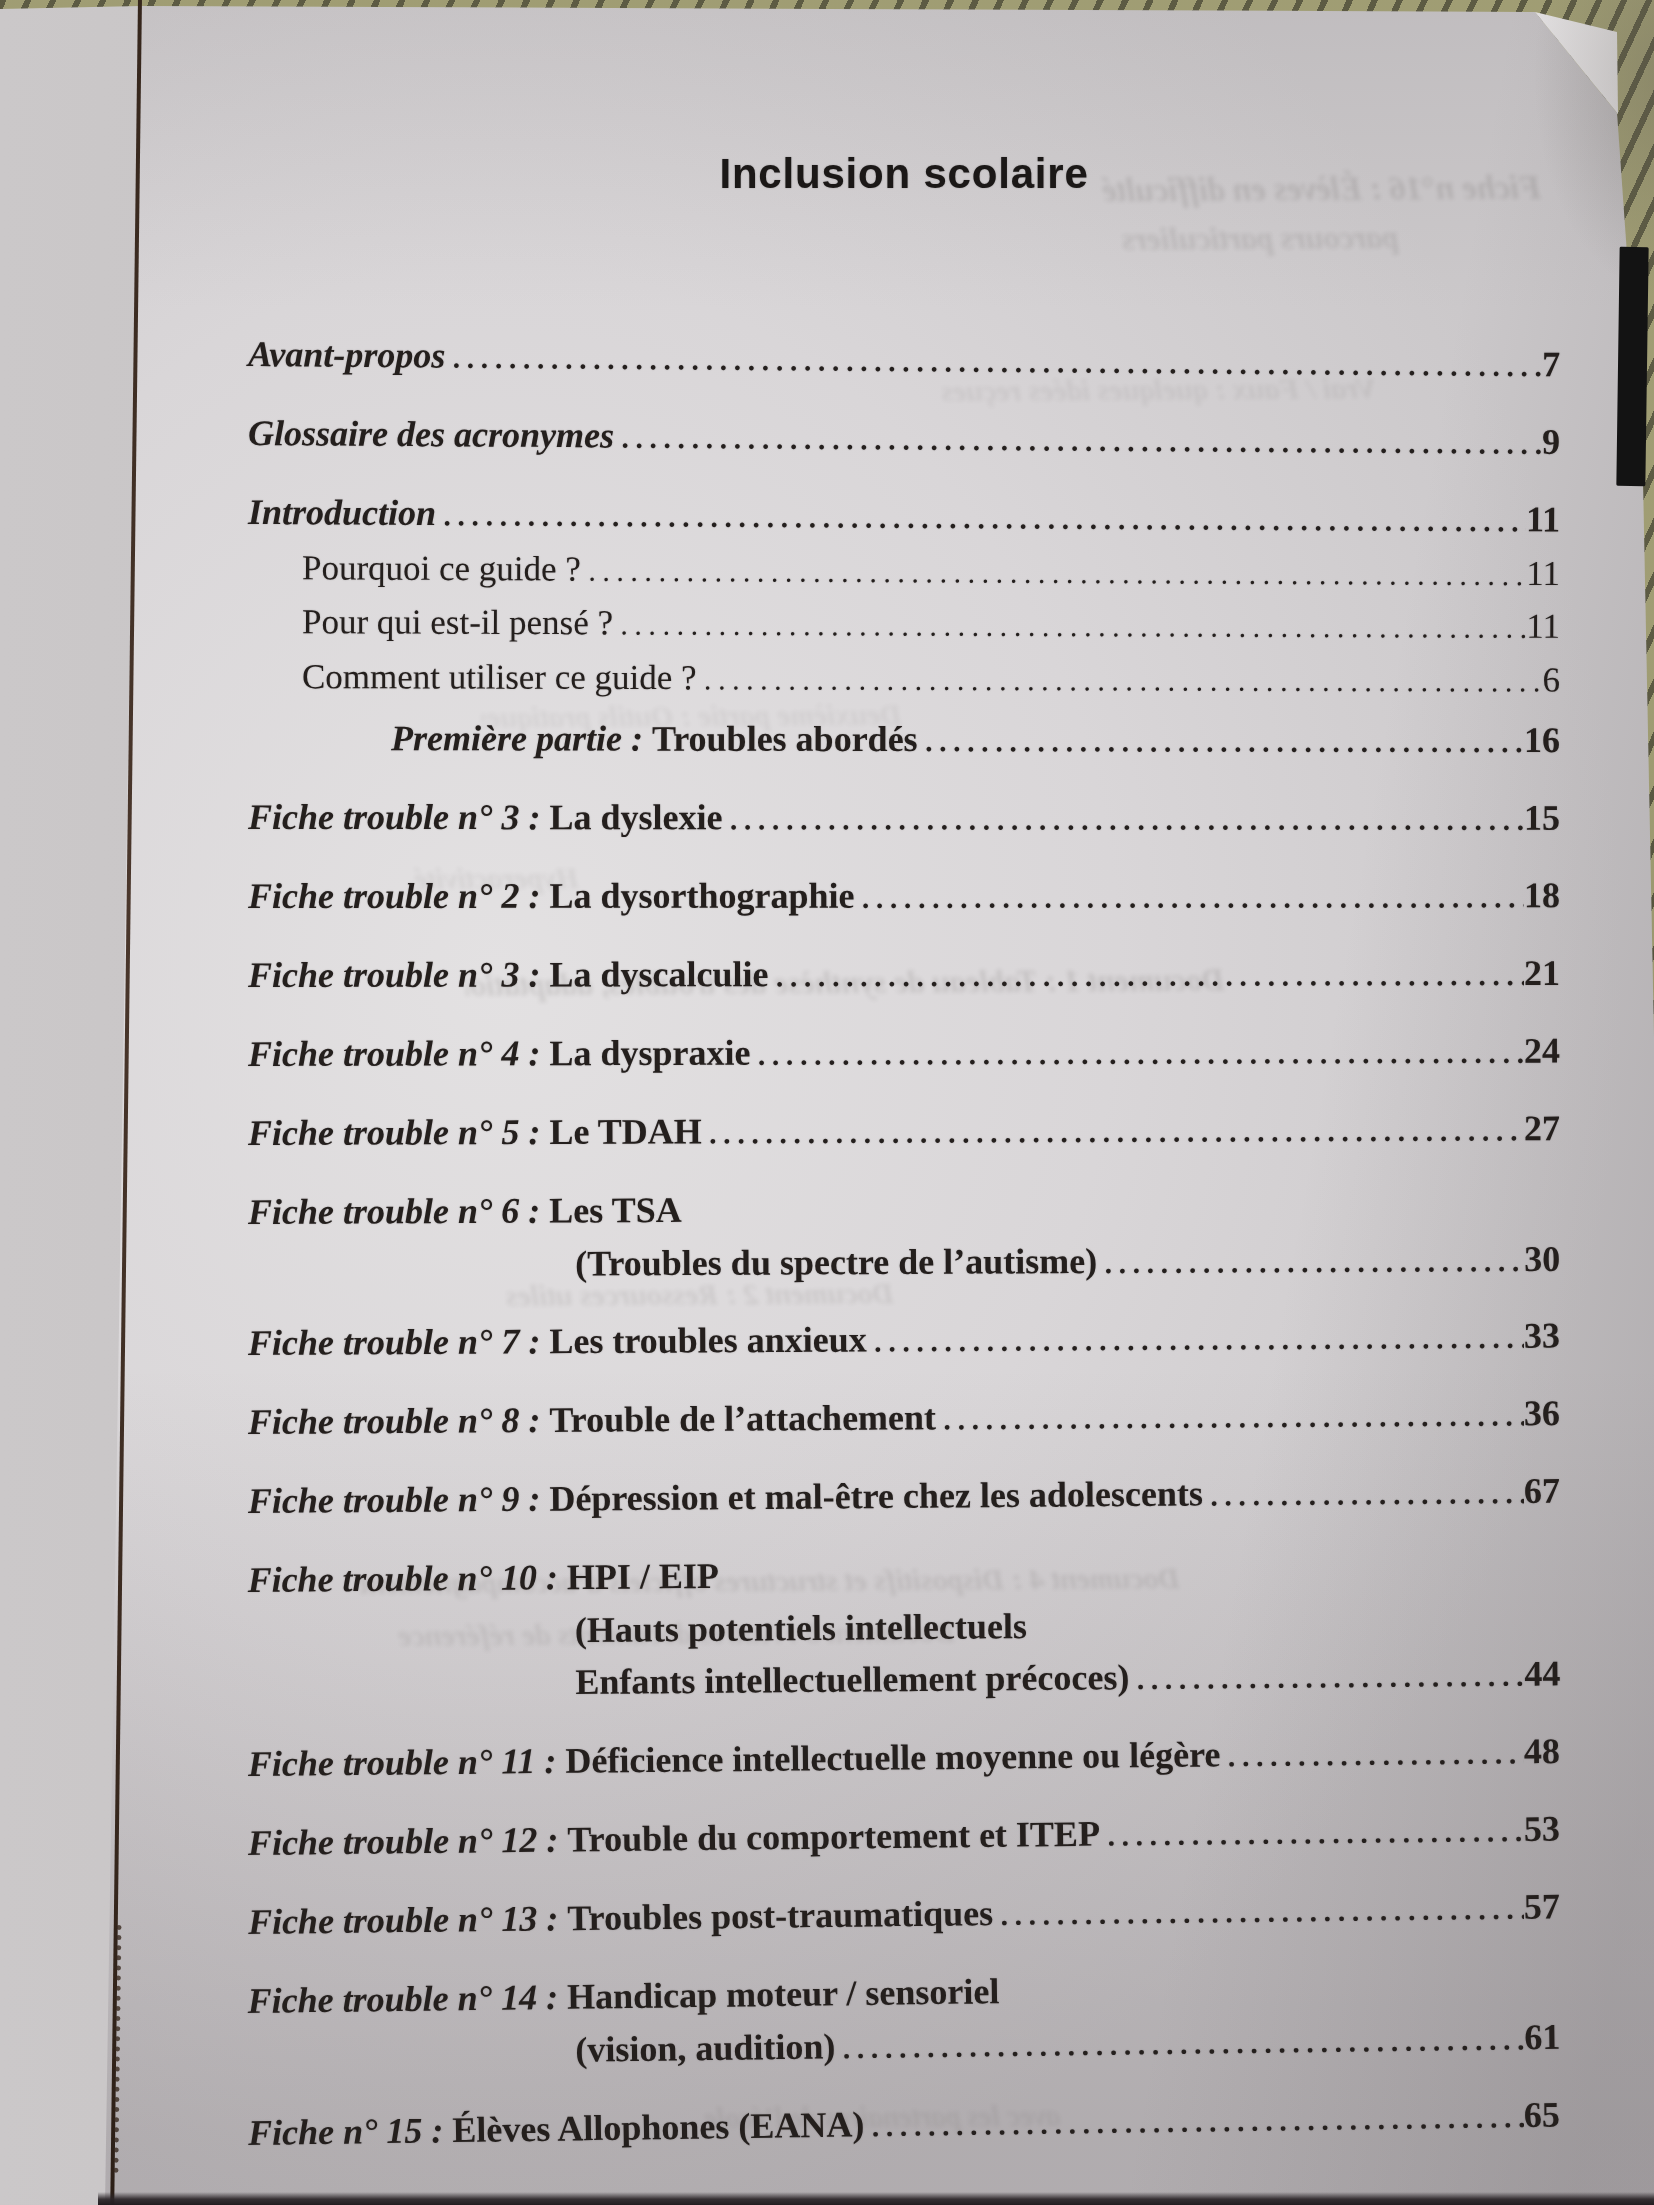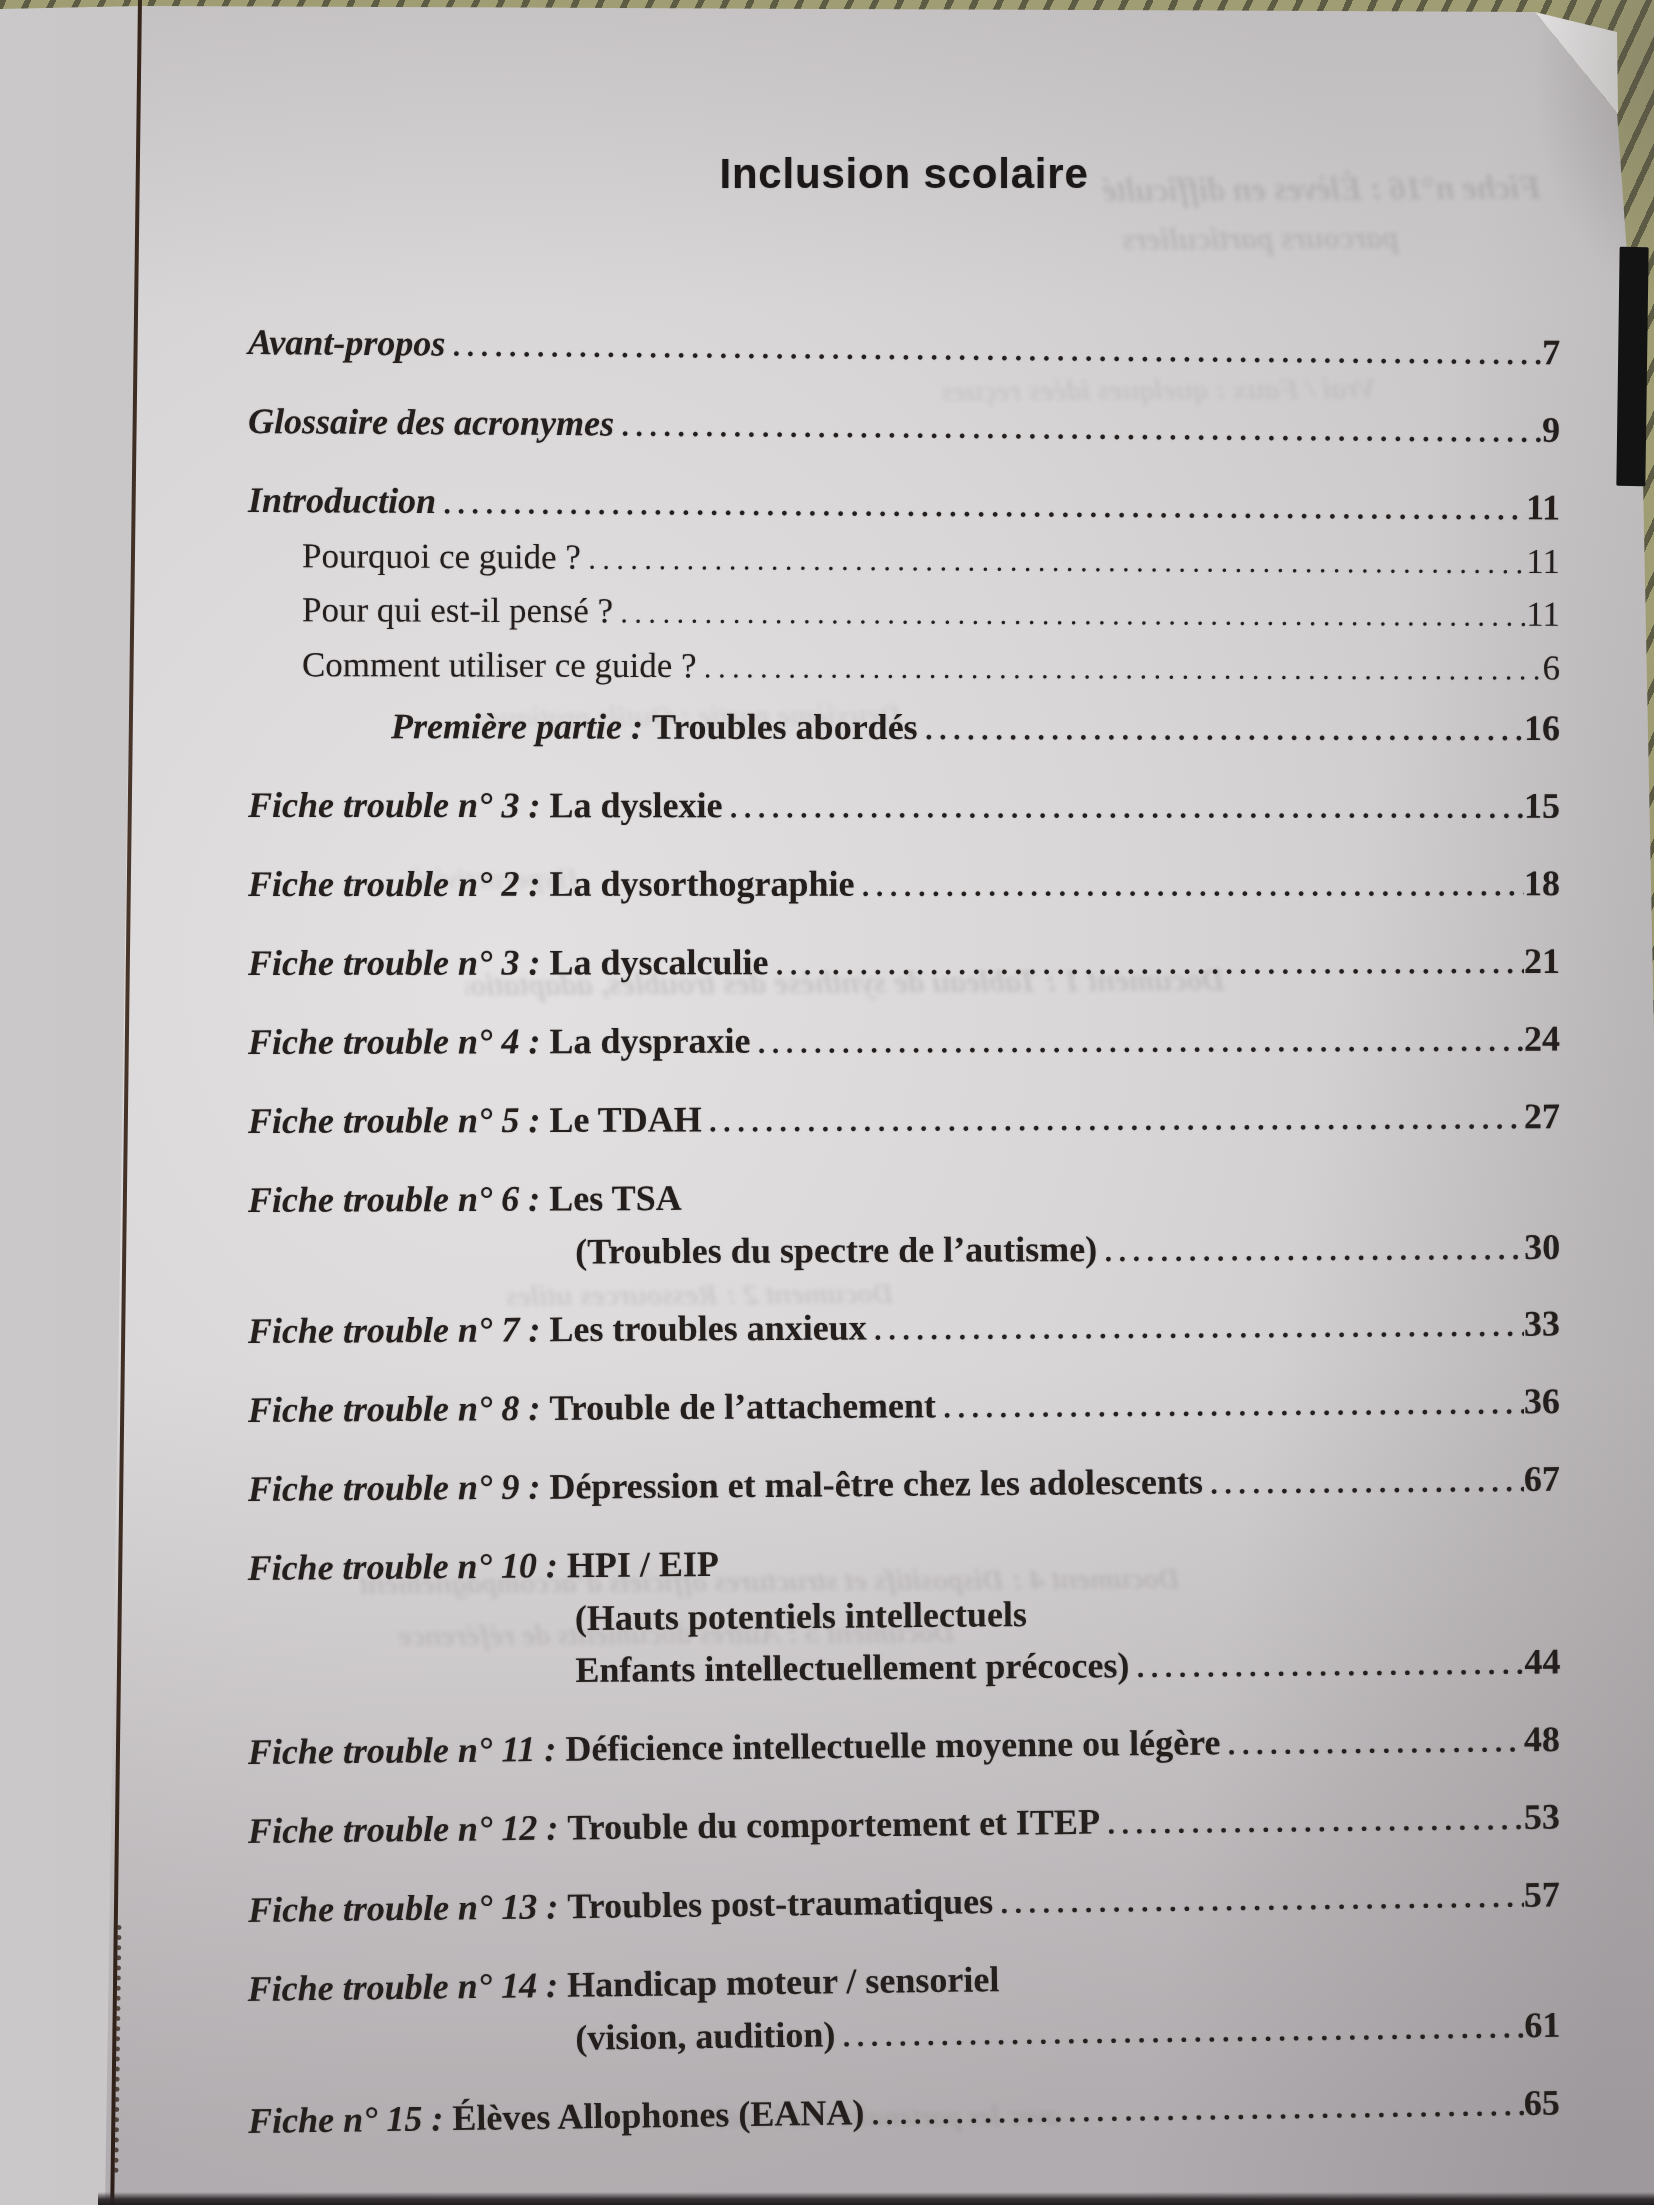--- a/index.html
+++ b/index.html
@@ -46,21 +46,21 @@
 
   
   .bottom-shadow{position:absolute;left:98px;right:0;top:2192px;height:12.8px;
     background:linear-gradient(180deg, rgba(43,37,40,0) 0%, rgba(43,37,40,.92) 55%, #221d20 100%);}
 
   
   .title{position:absolute;left:248px;width:1312px;top:150px;text-align:center;
     font-family:"Liberation Sans",sans-serif;font-weight:bold;font-size:42px;
     letter-spacing:0.8px;color:#1b1817;text-shadow:0 0 1.5px rgba(27,24,23,.35);}
 
-  .toc{position:absolute;left:248px;right:94px;top:288px;color:#241f1d;
+  .toc{position:absolute;left:248px;right:94px;top:300px;color:#241f1d;
     font-size:36px;text-shadow:0 0 1.5px rgba(36,31,29,.30);}
   .entry{margin-top:32px;transform:rotate(var(--tilt,0deg));transform-origin:left center;}
   .entry.sub{margin-top:7.5px;padding-left:54px;font-size:35px;}
   .entry.part{margin-top:15px;margin-bottom:12px;}
   .entry.part .line{padding-left:143px;}
   .line{display:flex;align-items:baseline;line-height:45px;}
   .entry .line + .line{margin-top:7.5px;}
   .line.wrap{padding-left:327px;}
   .em{font-style:italic;font-weight:bold;white-space:pre;}
   .strong{font-weight:bold;white-space:pre;}

